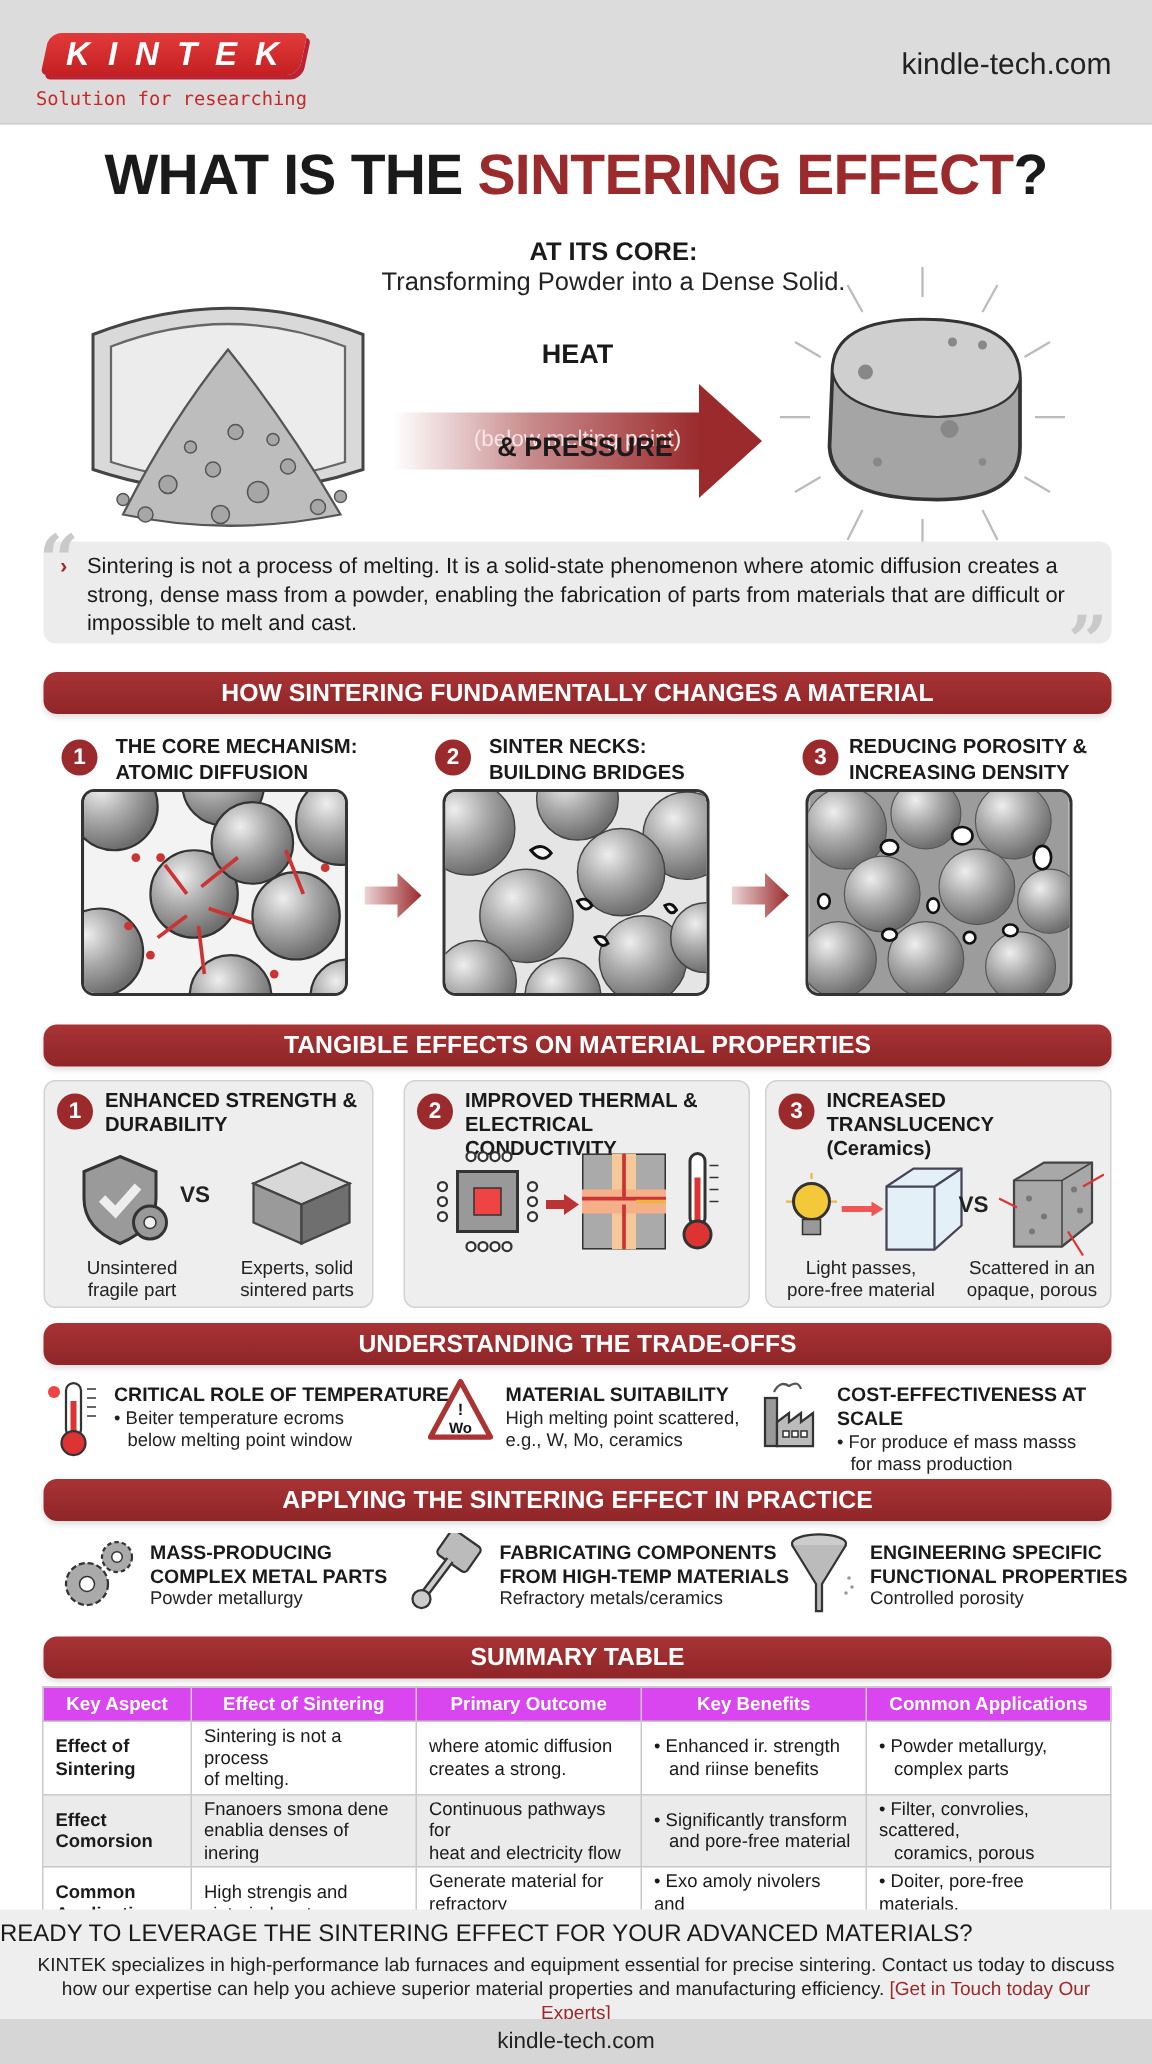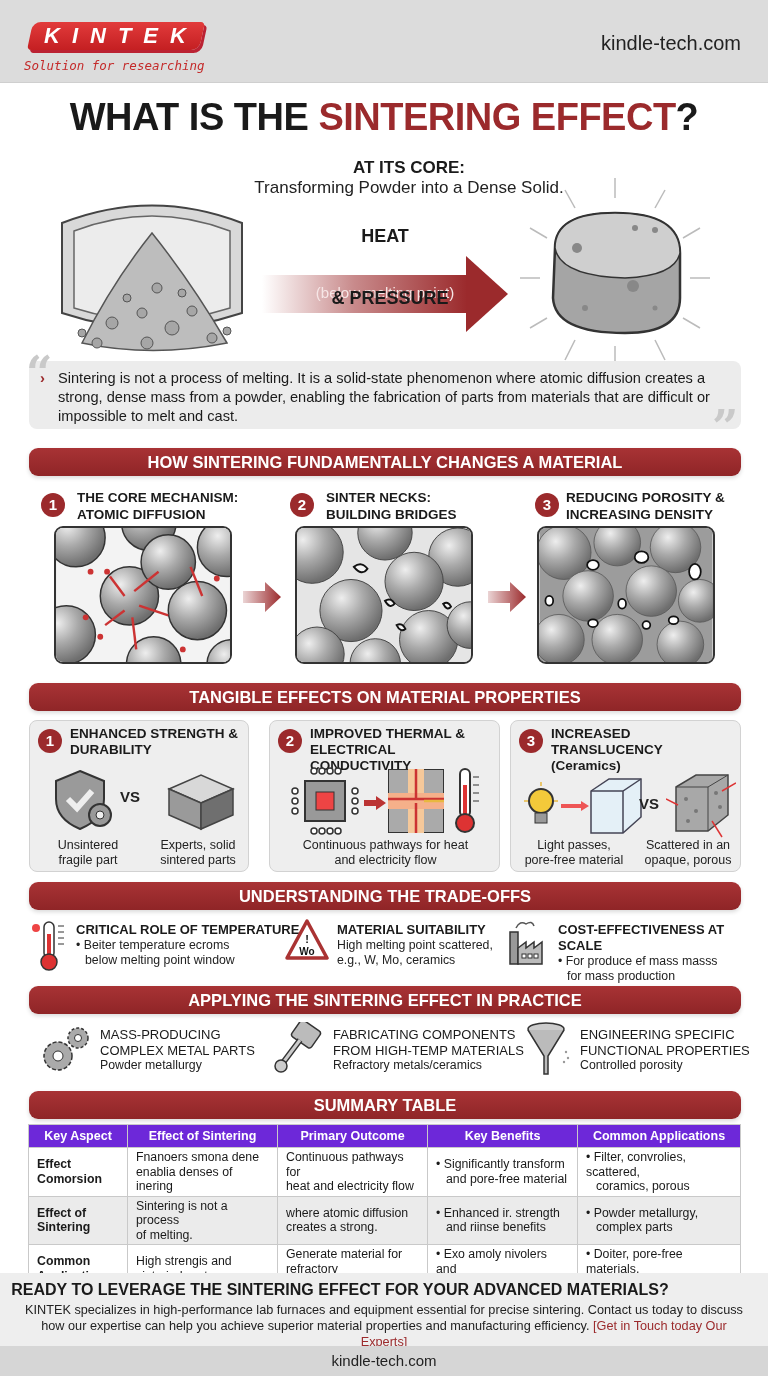--- a/index.html
+++ b/index.html
@@ -5,21 +5,21 @@
 *{box-sizing:border-box;margin:0;padding:0}
 html,body{width:768px;height:1376px;overflow:hidden;background:#fff}
 body{font-family:"Liberation Sans",sans-serif;color:#1a1a1a;position:relative}
 .cond{font-family:"Liberation Sans Narrow","Liberation Sans",sans-serif}
 .red{color:#9b2a2c}
 
 .top{position:absolute;left:0;top:0;width:768px;height:83px;background:#dcdcdc;border-bottom:1px solid #cfcfcf}
 .logo{position:absolute;left:26px;top:22px;width:180px;height:32px}
 .logo-badge{position:absolute;left:4px;top:0;width:172px;height:28px;background:linear-gradient(#e23b3b,#c41f22);border-radius:8px 4px 8px 4px;transform:skewX(-12deg);box-shadow:3px 3px 0 #b23;}
 .logo-badge span{display:block;transform:skewX(12deg);color:#fff;font-weight:bold;font-style:italic;font-size:22px;letter-spacing:12px;text-align:center;line-height:28px;padding-left:10px}
-.logo-tag{position:absolute;left:24px;top:58px;font-family:"DejaVu Sans Mono",monospace;font-style:italic;color:#c42a2a;font-size:12.5px}
+.logo-tag{position:absolute;left:24px;top:58px;font-family:"DejaVu Sans Mono",monospace;color:#c42a2a;font-size:12.5px}
 .site-top{position:absolute;right:27px;top:32px;font-size:20px;color:#222}
 
 .title{position:absolute;left:0;top:96px;width:768px;text-align:center;font-weight:bold;font-size:38px;letter-spacing:-0.5px}
 .core-h{position:absolute;left:0;top:158px;width:768px;text-align:center;padding-left:50px;font-weight:bold;font-size:17px}
 .core-s{position:absolute;left:0;top:178px;width:768px;text-align:center;padding-left:50px;font-size:17px;color:#222}
 
 .crucible{position:absolute;left:52px;top:193px;width:200px;height:170px}
 .arrow-band{position:absolute;left:262px;top:275px;width:205px;height:38px;background:linear-gradient(90deg,rgba(155,42,44,0),rgba(155,42,44,0.55) 45%,#9b2a2c)}
 .arrow-head{position:absolute;left:466px;top:256px;width:0;height:0;border-top:38px solid transparent;border-bottom:38px solid transparent;border-left:42px solid #9b2a2c}
 .heat{position:absolute;left:330px;top:226px;width:110px;text-align:center;font-weight:bold;font-size:18px}
@@ -42,31 +42,31 @@
 .card{position:absolute;top:720px;width:220px;height:152px;background:#eeeeee;border:1px solid #d2d2d2;border-radius:8px}
 .card-t{position:absolute;left:40px;top:5px;font-weight:bold;font-size:13.5px;line-height:16px}
 .card .num{left:8px;top:8px}
 .cap{position:absolute;font-size:12.5px;line-height:15px;text-align:center;color:#222}
 
 .to{position:absolute;top:922px}
 .to-h{font-weight:bold;font-size:13px;line-height:16px}
 .to-b{font-size:12.3px;line-height:15px;color:#222}
 
 .app{position:absolute;top:1027px}
-.app-h{font-weight:normal;font-size:13px;line-height:15.5px}
+.app-h{font-weight:bold;font-size:13px;line-height:15.5px}
 .app-b{font-size:12.3px;line-height:15px;color:#222}
 
 table{position:absolute;left:28px;top:1124px;width:713px;border-collapse:collapse;font-size:12.3px}
-th{background:#6d28d9;color:#fff;font-weight:bold;height:23px;border:1px solid #c9c9c9;font-size:12.5px}
+th{background:#d946ef;color:#fff;font-weight:bold;height:23px;border:1px solid #c9c9c9;font-size:12.5px}
 td{border:1px solid #c9c9c9;padding:2px 8px;height:38px;vertical-align:middle;line-height:14.5px}
 tr:nth-child(even) td{background:#ebebeb}
 td.k{font-weight:bold}
 
 .cta{position:absolute;left:0;top:1273px;width:768px;height:73px;background:#eeeeee}
-.cta-h{position:absolute;left:0;top:1281px;width:680px;text-align:center;font-weight:bold;font-size:16px}
+.cta-h{position:absolute;left:0;top:1281px;width:680px;font-weight:normal;font-size:16px}
 .cta-p{position:absolute;left:20px;top:1302px;width:728px;text-align:center;font-size:12.7px;line-height:16px;color:#222}
 .cta-link{color:#9b2a2c}
 .foot{position:absolute;left:0;top:1346px;width:768px;height:30px;background:#d6d6d6;text-align:center;line-height:30px;font-size:15px;color:#222}
 </style>
 </head>
 <body>
 
 <div class="top"></div>
 <div class="logo">
   <div class="logo-badge">
@@ -320,24 +320,20 @@
       <rect x="6" y="2" width="10" height="48" rx="5" fill="#fff" stroke="#333" stroke-width="2"></rect>
       <rect x="9" y="18" width="4" height="34" fill="#d33"></rect>
       <circle cx="11" cy="56" r="9" fill="#d33" stroke="#333" stroke-width="2"></circle>
       <g stroke="#333">
         <line x1="19" y1="10" x2="25" y2="10"></line>
         <line x1="19" y1="18" x2="25" y2="18"></line>
         <line x1="19" y1="26" x2="25" y2="26"></line>
         <line x1="19" y1="34" x2="25" y2="34"></line>
       </g>
     </svg>
-  <div class="cap cond" style="left:0;top:117px;width:231px">
-      <div>Continuous pathways for heat</div>
-      <div>and electricity flow</div>
-    </div>
 </div>
 
 <div class="card" style="left:510px;width:231px">
   <div class="num">3</div>
   <div class="card-t cond">
       <div>INCREASED TRANSLUCENCY</div>
       <div>(Ceramics)</div>
     </div>
   <svg style="position:absolute;left:10px;top:60px;width:40px;height:50px" viewBox="0 0 40 50">
       <circle cx="20" cy="20" r="12" fill="#f3c93a" stroke="#333" stroke-width="2"></circle>
@@ -477,60 +473,60 @@
       <th style="width:99px">Key Aspect</th>
       <th style="width:150px">Effect of Sintering</th>
       <th style="width:150px">Primary Outcome</th>
       <th style="width:150px">Key Benefits</th>
       <th>Common Applications</th>
     </tr>
   </thead>
   <tbody>
     <tr>
       <td class="k">
-          <div>Effect</div>
-          <div>Comorsion</div>
-        </td>
-      <td>
-          <div>Fnanoers smona dene</div>
-          <div>enablia denses of inering</div>
-        </td>
-      <td>
-          <div>Continuous pathways for</div>
-          <div>heat and electricity flow</div>
-        </td>
-      <td>
-          <div>• <span>Significantly transform</span></div>
-          <div style="padding-left:10px">and pore-free material</div>
-        </td>
-      <td>
-          <div>• <span>Filter, convrolies, scattered,</span></div>
-          <div style="padding-left:10px">coramics, porous</div>
+          <div>Effect of</div>
+          <div>Sintering</div>
+        </td>
+      <td>
+          <div>Sintering is not a process</div>
+          <div>of melting.</div>
+        </td>
+      <td>
+          <div>where atomic diffusion</div>
+          <div>creates a strong.</div>
+        </td>
+      <td>
+          <div>• <span>Enhanced ir. strength</span></div>
+          <div style="padding-left:10px">and riinse benefits</div>
+        </td>
+      <td>
+          <div>• <span>Powder metallurgy,</span></div>
+          <div style="padding-left:10px">complex parts</div>
         </td>
     </tr>
     <tr>
       <td class="k">
-          <div>Effect of</div>
-          <div>Sintering</div>
-        </td>
-      <td>
-          <div>Sintering is not a process</div>
-          <div>of melting.</div>
-        </td>
-      <td>
-          <div>where atomic diffusion</div>
-          <div>creates a strong.</div>
-        </td>
-      <td>
-          <div>• <span>Enhanced ir. strength</span></div>
-          <div style="padding-left:10px">and riinse benefits</div>
-        </td>
-      <td>
-          <div>• <span>Powder metallurgy,</span></div>
-          <div style="padding-left:10px">complex parts</div>
+          <div>Effect</div>
+          <div>Comorsion</div>
+        </td>
+      <td>
+          <div>Fnanoers smona dene</div>
+          <div>enablia denses of inering</div>
+        </td>
+      <td>
+          <div>Continuous pathways for</div>
+          <div>heat and electricity flow</div>
+        </td>
+      <td>
+          <div>• <span>Significantly transform</span></div>
+          <div style="padding-left:10px">and pore-free material</div>
+        </td>
+      <td>
+          <div>• <span>Filter, convrolies, scattered,</span></div>
+          <div style="padding-left:10px">coramics, porous</div>
         </td>
     </tr>
     <tr>
       <td class="k">
           <div>Common</div>
           <div>Applications</div>
         </td>
       <td>
           <div>High strengis and</div>
           <div>sinteried system</div>

